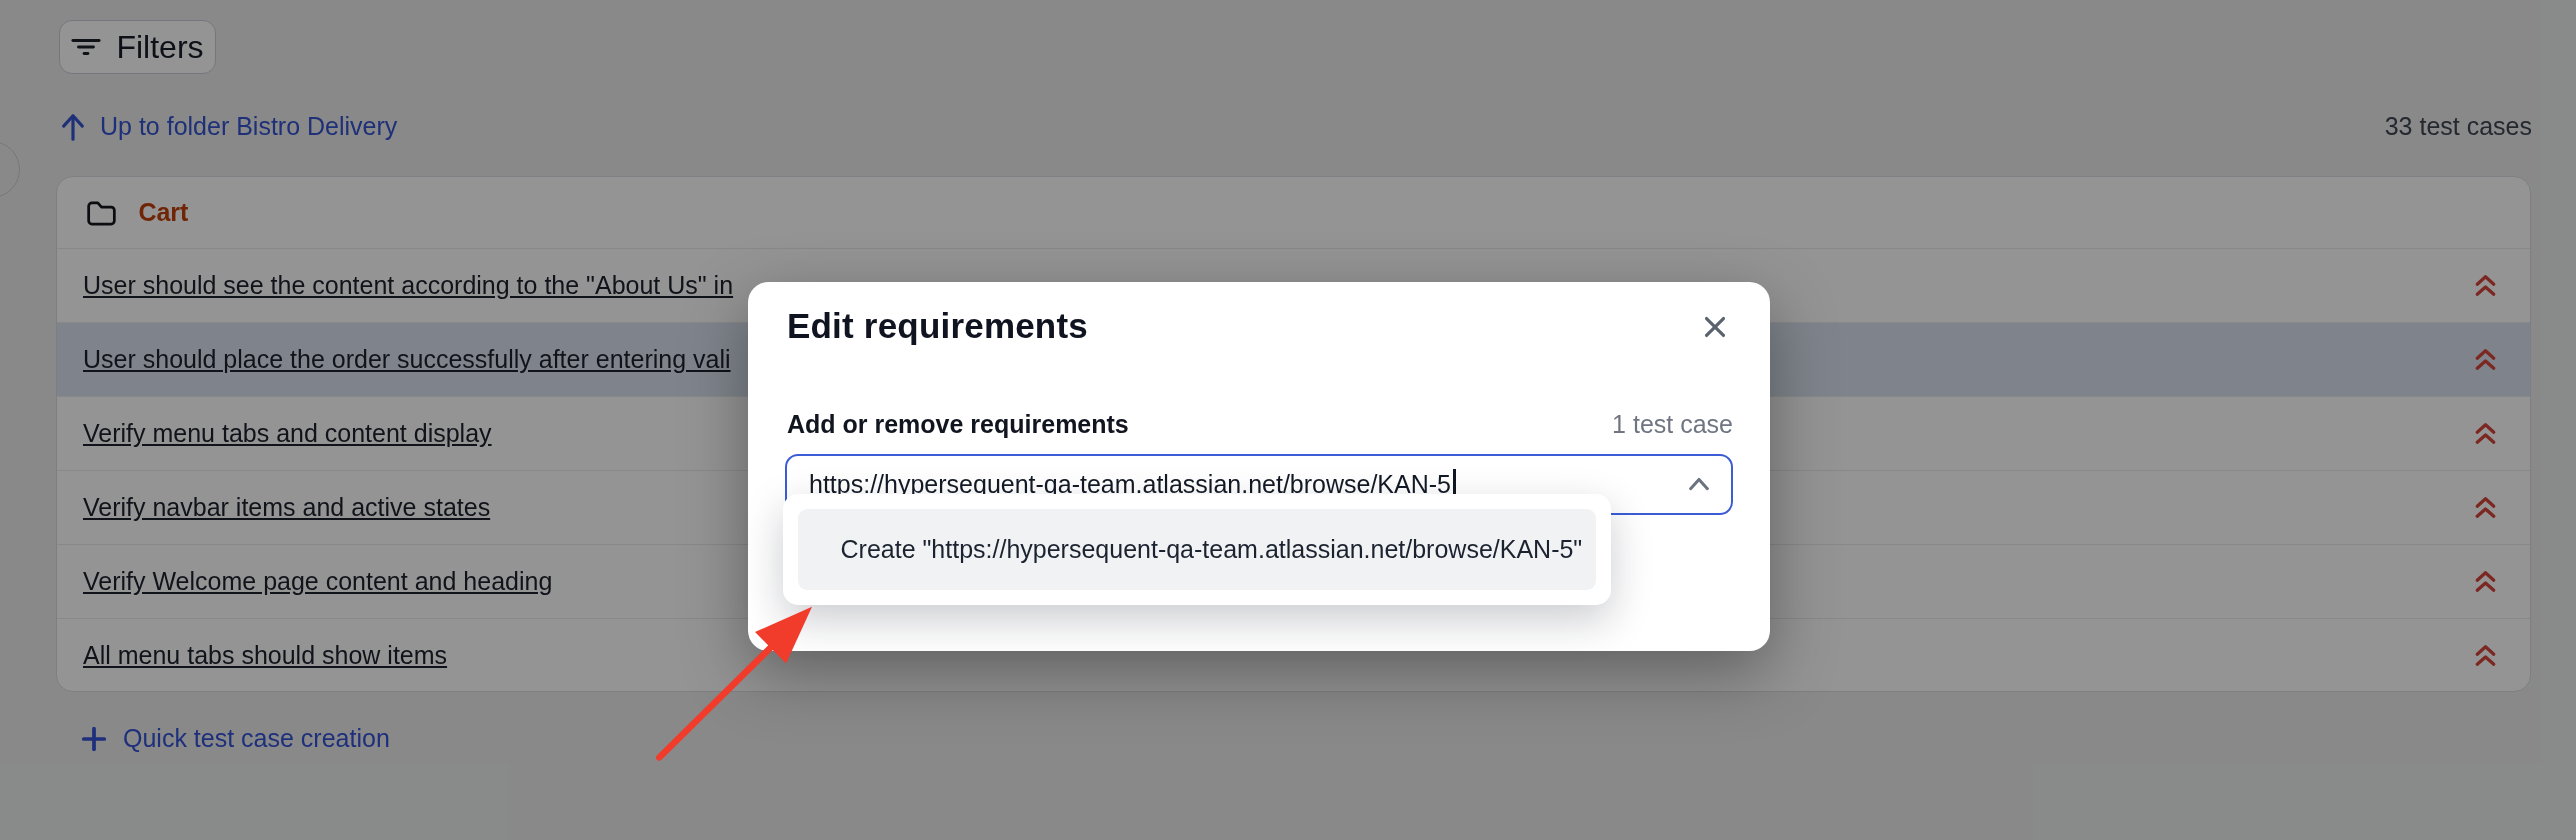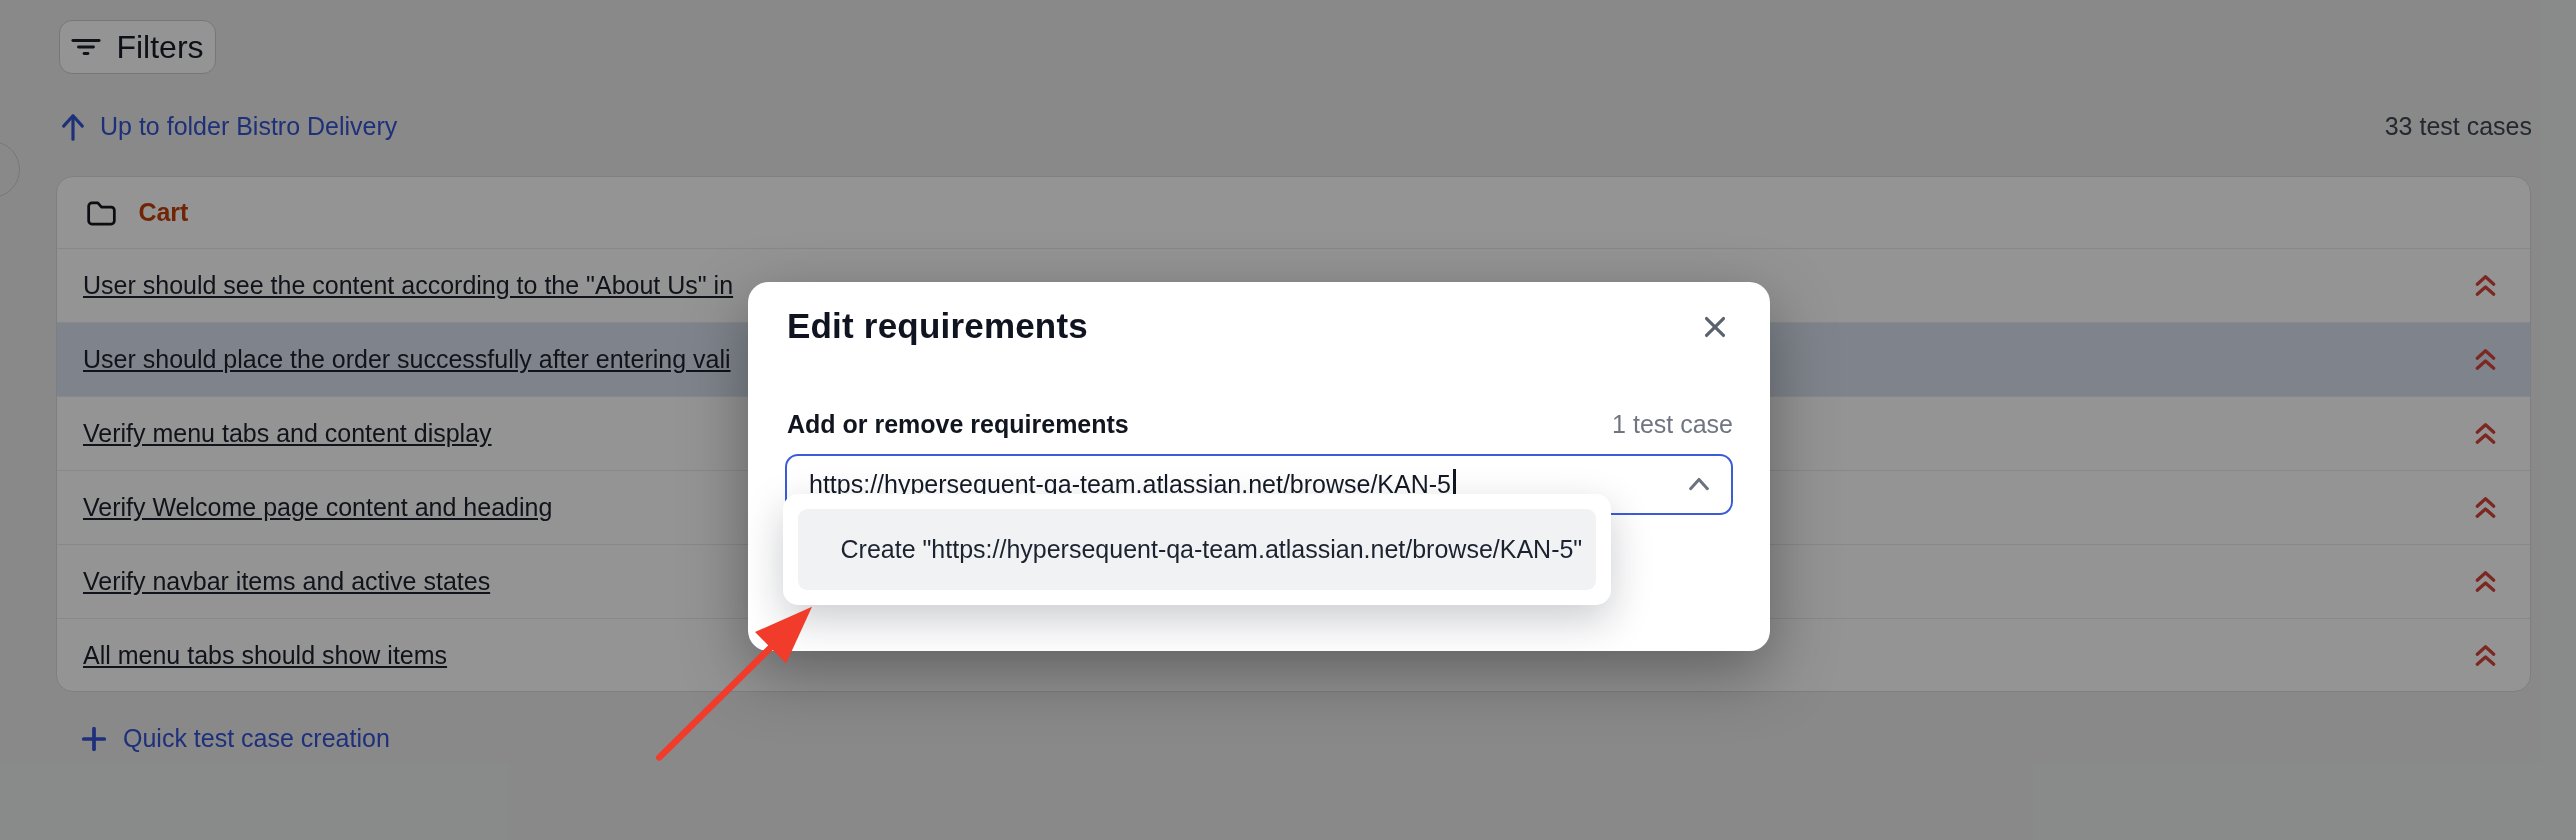--- a/index.html
+++ b/index.html
@@ -126,29 +126,29 @@
 
       <div class="row">
         <span class="row-title">Verify menu tabs and content display</span>
         <svg class="prio" width="33" height="30" viewBox="0 0 36 32">
           <polyline points="9,14 18,6 27,14" fill="none" stroke="#d6453c" stroke-width="3.6" stroke-linecap="round" stroke-linejoin="round"></polyline>
           <polyline points="9,25 18,17 27,25" fill="none" stroke="#d6453c" stroke-width="3.6" stroke-linecap="round" stroke-linejoin="round"></polyline>
         </svg>
       </div>
 
       <div class="row">
+        <span class="row-title">Verify navbar items and active states</span>
+        <svg class="prio" width="33" height="30" viewBox="0 0 36 32">
+          <polyline points="9,14 18,6 27,14" fill="none" stroke="#d6453c" stroke-width="3.6" stroke-linecap="round" stroke-linejoin="round"></polyline>
+          <polyline points="9,25 18,17 27,25" fill="none" stroke="#d6453c" stroke-width="3.6" stroke-linecap="round" stroke-linejoin="round"></polyline>
+        </svg>
+      </div>
+
+      <div class="row">
         <span class="row-title">Verify Welcome page content and heading</span>
-        <svg class="prio" width="33" height="30" viewBox="0 0 36 32">
-          <polyline points="9,14 18,6 27,14" fill="none" stroke="#d6453c" stroke-width="3.6" stroke-linecap="round" stroke-linejoin="round"></polyline>
-          <polyline points="9,25 18,17 27,25" fill="none" stroke="#d6453c" stroke-width="3.6" stroke-linecap="round" stroke-linejoin="round"></polyline>
-        </svg>
-      </div>
-
-      <div class="row">
-        <span class="row-title">Verify navbar items and active states</span>
         <svg class="prio" width="33" height="30" viewBox="0 0 36 32">
           <polyline points="9,14 18,6 27,14" fill="none" stroke="#d6453c" stroke-width="3.6" stroke-linecap="round" stroke-linejoin="round"></polyline>
           <polyline points="9,25 18,17 27,25" fill="none" stroke="#d6453c" stroke-width="3.6" stroke-linecap="round" stroke-linejoin="round"></polyline>
         </svg>
       </div>
 
       <div class="row">
         <span class="row-title">All menu tabs should show items</span>
         <svg class="prio" width="33" height="30" viewBox="0 0 36 32">
           <polyline points="9,14 18,6 27,14" fill="none" stroke="#d6453c" stroke-width="3.6" stroke-linecap="round" stroke-linejoin="round"></polyline>

